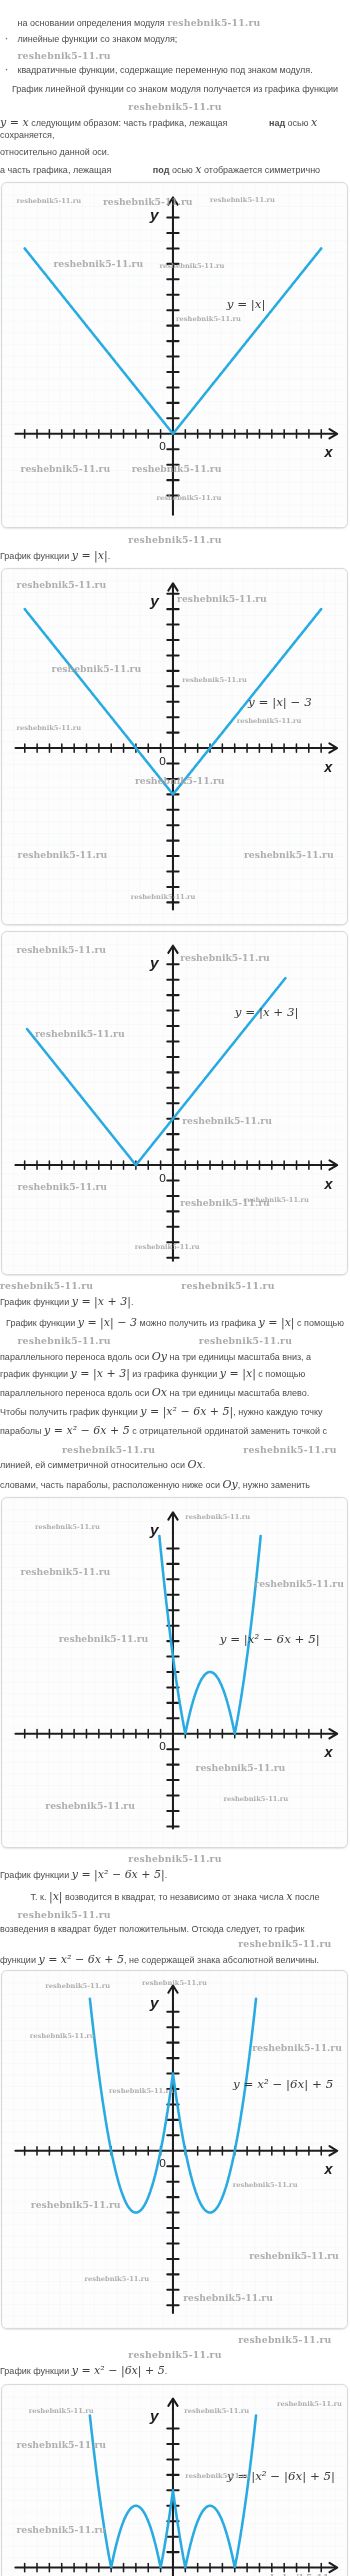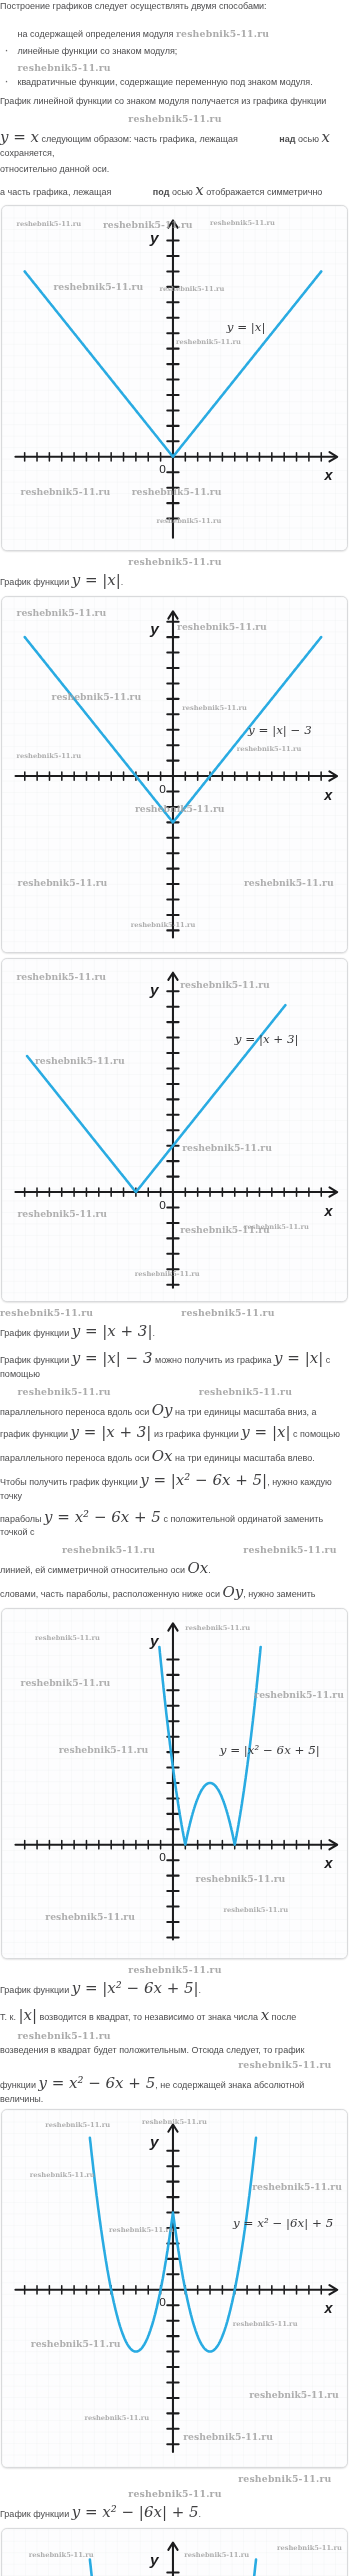--- a/index.html
+++ b/index.html
@@ -1,44 +1,43 @@
 <!DOCTYPE html>
 <html style="font-size:8.2px"><head>
 <meta charset="utf-8">
 <style>
   html,body{margin:0;padding:0;background:#ffffff;}
   body{width:350px;font-family:"Liberation Sans",sans-serif;color:#4c4c4e;font-size:9px;}
   #content{padding-top:1px;}
   .line{position:relative;margin:0 0 4.6px 0;line-height:1.32;}
   .line.tight{margin-bottom:2.1px;}
-  .line.gap{margin-top:7.2px;}
+  .line.gap{margin-top:7.2px;text-align:center;}
   .line.gap-lg{margin-top:15.5px;}
   .line.indent{padding-left:17.5px;}
   .line.indent2{padding-left:62px;}
   .line.bullet{padding-left:17.5px;}
   .bullet .dot{position:absolute;left:5.2px;top:0;color:#6d6d6f;font-weight:bold;}
-  .m{font-family:"DejaVu Serif","Liberation Serif",serif;font-style:italic;font-size:15px;color:#3f3f41;white-space:nowrap;}
+  .m{font-family:"DejaVu Serif","Liberation Serif",serif;font-style:italic;font-size:11px;color:#3f3f41;white-space:nowrap;}
   .line b{font-weight:bold;margin-left:39px;}
   .wm{font-family:"DejaVu Serif","Liberation Serif",serif;font-weight:bold;color:#a2a2a2;opacity:.9;letter-spacing:0.2px;}
   .wm-l{font-size:9.3px;}
   .wm-center{text-align:center;}
   .wm-right{text-align:right;padding-right:18.5px;}
   .wm-pair .wm + .wm{margin-left:88px;}
   .caption{margin:2.1px 0 5.2px 0;}
   .graph-box{box-sizing:border-box;width:347px;margin:3.1px 0 5.2px 1px;border:1px solid #d9dadc;
              border-radius:6.2px;background:#fdfdfe;box-shadow:0 0.5px 1.5px rgba(0,0,0,.10);overflow:hidden;}
   .graph-box svg{display:block;}
 </style>
 </head>
 <body>
 
 <div id="content">
     <div class="paragraph">
-      <div class="line"><span class="t">Построение графиков следует осуществлять двумя способами:</span></div>
-      <div class="line indent gap-lg"><span class="t">на содержащей определения модуля </span><span class="wm wm-l">reshebnik5-11.ru</span></div>
+      <div class="line indent gap-lg"><span class="t">на основании определения модуля </span><span class="wm wm-l">reshebnik5-11.ru</span></div>
       <div class="line bullet"><span class="dot">·</span><span class="t">линейные функции со знаком модуля;</span></div>
       <div class="line indent tight"><span class="wm wm-l">reshebnik5-11.ru</span></div>
       <div class="line bullet"><span class="dot">·</span><span class="t">квадратичные функции, содержащие переменную под знаком модуля.</span></div>
       <div class="line gap"><span class="t">График линейной функции со знаком модуля получается из графика функции</span></div>
       <div class="line wm-center tight"><span class="wm wm-l">reshebnik5-11.ru</span></div>
       <div class="line"><span class="m">y = x</span><span class="t"> следующим образом: часть графика, лежащая </span><b>над</b><span class="t"> осью </span><span class="m">x</span><span class="t"> сохраняется,</span></div>
       <div class="line"><span class="t">относительно данной оси.</span></div>
       <div class="line"><span class="t">а часть графика, лежащая </span><b>под</b><span class="t"> осью </span><span class="m">x</span><span class="t"> отображается симметрично</span></div>
     </div>
     <div class="graph-box">
@@ -271,21 +270,21 @@
       <div class="line wm-pair tight"><span class="wm wm-l">reshebnik5-11.ru</span><span class="wm wm-l">reshebnik5-11.ru</span></div>
     </div>
     <div class="line caption"><span class="t">График функции </span><span class="m">y = |x + 3|</span><span class="t">.</span></div>
     <div class="paragraph">
       <div class="line gap"><span class="t">График функции </span><span class="m">y = |x| − 3</span><span class="t"> можно получить из графика </span><span class="m">y = |x|</span><span class="t"> с помощью</span></div>
       <div class="line wm-pair tight indent"><span class="wm wm-l">reshebnik5-11.ru</span><span class="wm wm-l">reshebnik5-11.ru</span></div>
       <div class="line tight"><span class="t">параллельного переноса вдоль оси </span><span class="m">Oy</span><span class="t"> на три единицы масштаба вниз, а</span></div>
       <div class="line"><span class="t">график функции </span><span class="m">y = |x + 3|</span><span class="t"> из графика функции </span><span class="m">y = |x|</span><span class="t"> с помощью</span></div>
       <div class="line"><span class="t">параллельного переноса вдоль оси </span><span class="m">Ox</span><span class="t"> на три единицы масштаба влево.</span></div>
       <div class="line"><span class="t">Чтобы получить график функции </span><span class="m">y = |x² − 6x + 5|</span><span class="t">, нужно каждую точку</span></div>
-      <div class="line"><span class="t">параболы </span><span class="m">y = x² − 6x + 5</span><span class="t"> с положительной ординатой заменить точкой с</span></div>
+      <div class="line"><span class="t">параболы </span><span class="m">y = x² − 6x + 5</span><span class="t"> с отрицательной ординатой заменить точкой с</span></div>
       <div class="line wm-pair tight indent2"><span class="wm wm-l">reshebnik5-11.ru</span><span class="wm wm-l">reshebnik5-11.ru</span></div>
       <div class="line"><span class="t">линией, ей симметричной относительно оси </span><span class="m">Ox</span><span class="t">.</span></div>
       <div class="line"><span class="t">словами, часть параболы, расположенную ниже оси </span><span class="m">Oy</span><span class="t">, нужно заменить</span></div>
     </div>
     <div class="graph-box">
       <svg width="345" height="349" viewBox="0 0 670 678" style="font-size:17.5px">
         <defs>
           <pattern id="grid3" width="22.3" height="22.3" patternUnits="userSpaceOnUse">
             <path d="M 22.3 0 L 0 0 L 0 22.3" fill="none" stroke="#e7eaec" stroke-width="1"></path>
           </pattern>

